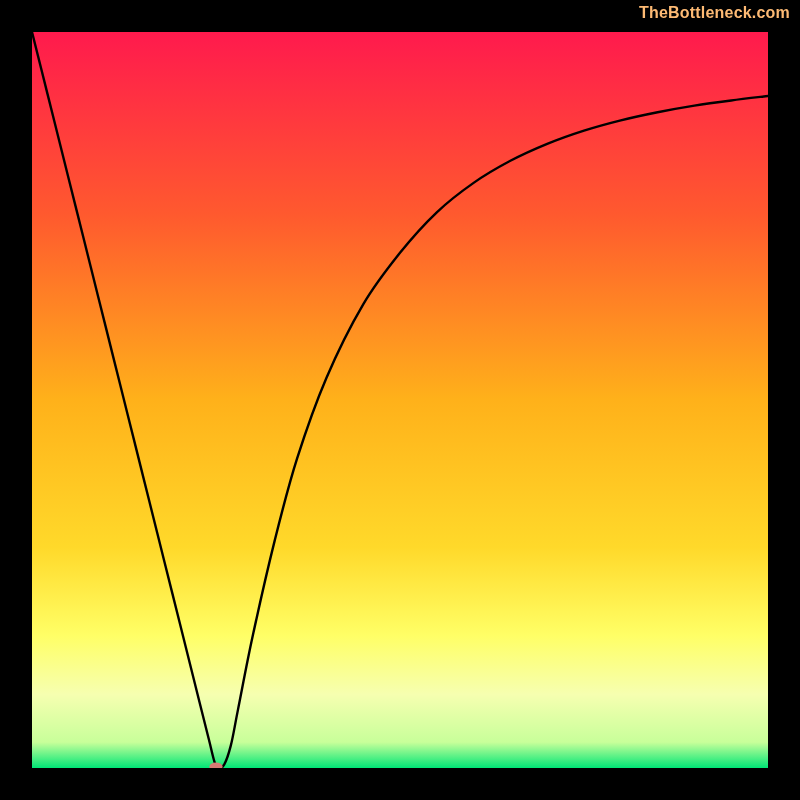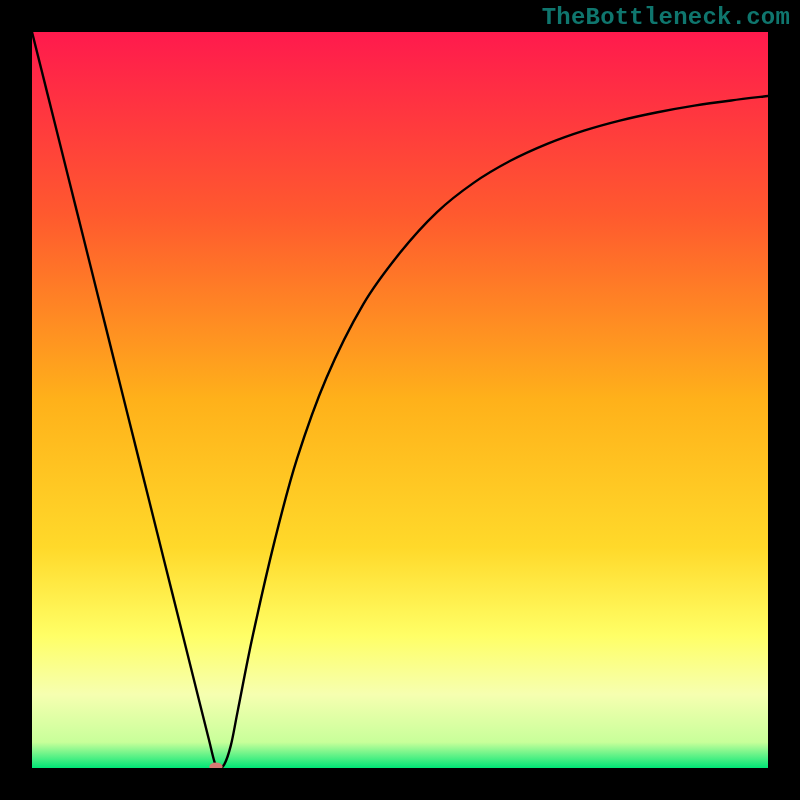--- a/index.html
+++ b/index.html
@@ -14,26 +14,25 @@
   .frame {
     position: relative;
     width: 800px;
     height: 800px;
     background: #000;
   }
   .watermark {
     position: absolute;
     top: 4px;
     right: 10px;
-    color: #0f766e;
-    font-size: 24px;
+    color: #fdba74;
+    font-size: 16px;
     font-weight: 600;
     letter-spacing: 0.2px;
     user-select: none;
-    font-family: Liberation Mono, monospace;
   }
   .plot-holder {
     position: absolute;
     
     left: 32px;
     top: 32px;
     width: 736px;
     height: 736px;
   }
   svg {

